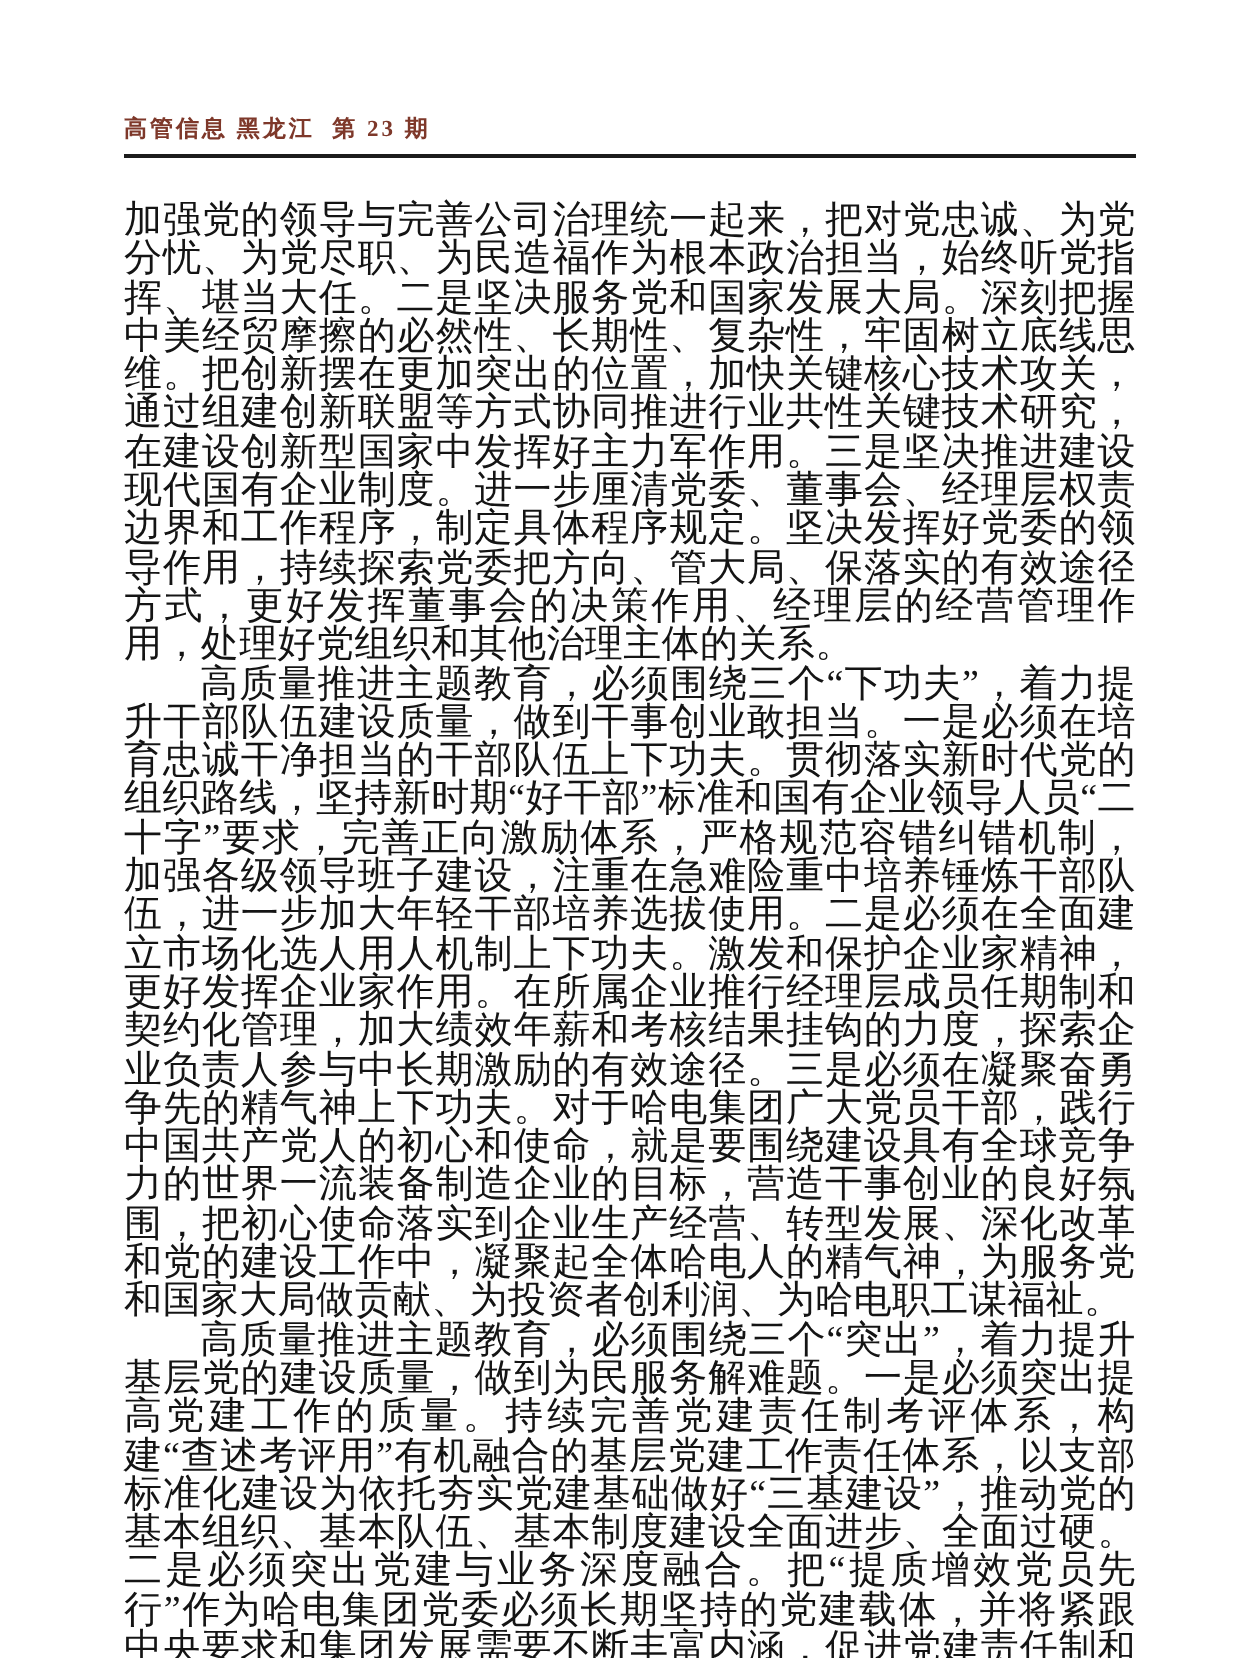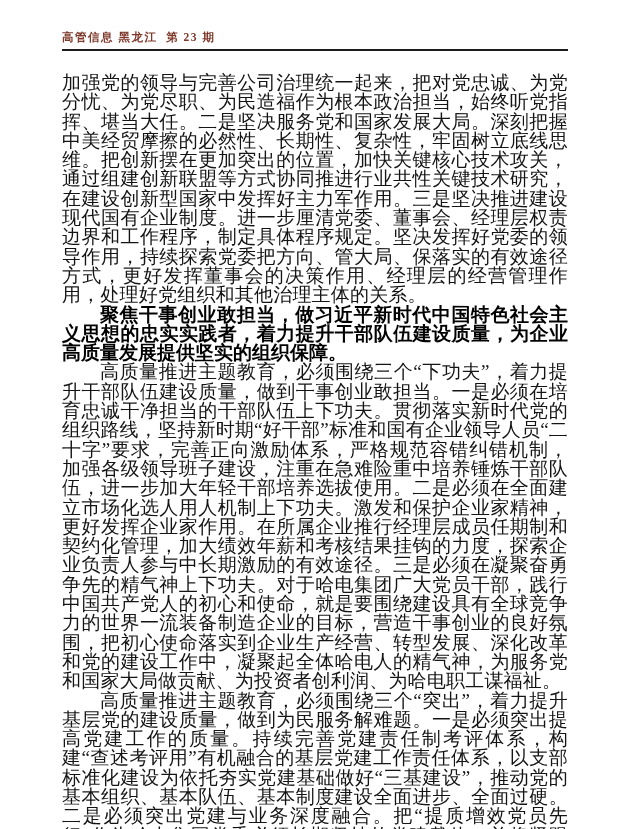--- a/index.html
+++ b/index.html
@@ -18,20 +18,21 @@
     font-family: "Liberation Serif", "DejaVu Serif", serif;
     overflow: hidden;
   }
   .masthead {
     font-size: 11.5px;
     line-height: 14px;
     letter-spacing: 1.5px;
     color: #7e382a;
     font-weight: 600;
     white-space: pre;
+    margin-top: 28px;
   }
   .header-rule {
     height: 2px;
     background: #1c1c1c;
     margin-top: 5px;
   }
   .content {
     margin-top: 22px;
     font-size: 19px;
     line-height: 19.3px;
@@ -59,18 +60,17 @@
 
 <div class="page">
 
   <div>
     <div class="masthead">高管信息 黑龙江  第 23 期</div>
     <div class="header-rule"></div>
   </div>
 
   <div class="content">
     <p class="continuation">加强党的领导与完善公司治理统一起来，把对党忠诚、为党分忧、为党尽职、为民造福作为根本政治担当，始终听党指挥、堪当大任。二是坚决服务党和国家发展大局。深刻把握中美经贸摩擦的必然性、长期性、复杂性，牢固树立底线思维。把创新摆在更加突出的位置，加快关键核心技术攻关，通过组建创新联盟等方式协同推进行业共性关键技术研究，在建设创新型国家中发挥好主力军作用。三是坚决推进建设现代国有企业制度。进一步厘清党委、董事会、经理层权责边界和工作程序，制定具体程序规定。坚决发挥好党委的领导作用，持续探索党委把方向、管大局、保落实的有效途径方式，更好发挥董事会的决策作用、经理层的经营管理作用，处理好党组织和其他治理主体的关系。</p>
-    <p class="emphasis">聚焦干事创业敢担当，做习近平新时代中国特色社会主义思想的忠实实践者，着力提升干部队伍建设质量，为企业高质量发展提供坚实的组织保障。</p>
     <p>高质量推进主题教育，必须围绕三个“下功夫”，着力提升干部队伍建设质量，做到干事创业敢担当。一是必须在培育忠诚干净担当的干部队伍上下功夫。贯彻落实新时代党的组织路线，坚持新时期“好干部”标准和国有企业领导人员“二十字”要求，完善正向激励体系，严格规范容错纠错机制，加强各级领导班子建设，注重在急难险重中培养锤炼干部队伍，进一步加大年轻干部培养选拔使用。二是必须在全面建立市场化选人用人机制上下功夫。激发和保护企业家精神，更好发挥企业家作用。在所属企业推行经理层成员任期制和契约化管理，加大绩效年薪和考核结果挂钩的力度，探索企业负责人参与中长期激励的有效途径。三是必须在凝聚奋勇争先的精气神上下功夫。对于哈电集团广大党员干部，践行中国共产党人的初心和使命，就是要围绕建设具有全球竞争力的世界一流装备制造企业的目标，营造干事创业的良好氛围，把初心使命落实到企业生产经营、转型发展、深化改革和党的建设工作中，凝聚起全体哈电人的精气神，为服务党和国家大局做贡献、为投资者创利润、为哈电职工谋福祉。</p>
     <p>高质量推进主题教育，必须围绕三个“突出”，着力提升基层党的建设质量，做到为民服务解难题。一是必须突出提高党建工作的质量。持续完善党建责任制考评体系，构建“查述考评用”有机融合的基层党建工作责任体系，以支部标准化建设为依托夯实党建基础做好“三基建设”，推动党的基本组织、基本队伍、基本制度建设全面进步、全面过硬。二是必须突出党建与业务深度融合。把“提质增效党员先行”作为哈电集团党委必须长期坚持的党建载体，并将紧跟中央要求和集团发展需要不断丰富内涵，促进党建责任制和生产经营责任制有效联动、同向发力，实现基层党建和业务工作互相促进。三是必须突出以人民为中心的思想。全心全意依靠职工办企业，把职工的大事小情放在心上、抓在手上，坚持常态化为职工办实事、办好事,以“让职工生活得更殷实”为出发点和落脚点抓发展、抓改革，以实际行动让职工享受到企业高质量发展的成果。</p>
   </div>
 
 </div>
 
 </body></html>

